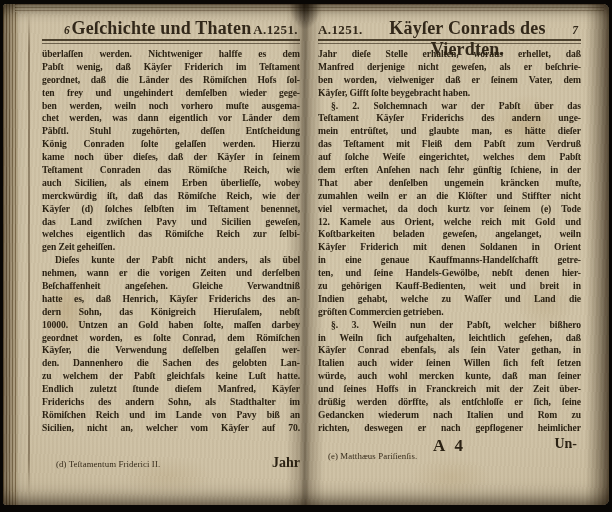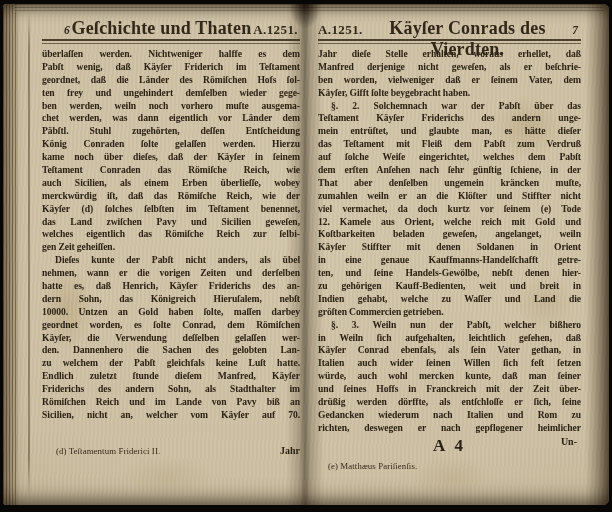--- a/index.html
+++ b/index.html
@@ -51,26 +51,26 @@
   .page-right .num{margin-right:3px;}
   .rule{height:2px;border-top:2px solid rgba(48,37,20,.82);border-bottom:1px solid rgba(48,37,20,.6);margin:1px 0 4px 0;}
   .body{display:block;}
   .bline{font-size:9.6px;font-weight:700;line-height:12.9px;height:12.9px;overflow:hidden;
          text-align:justify;text-align-last:justify;letter-spacing:-.05px;word-spacing:-.2px;color:#2b2214;}
   .bline.noj{text-align-last:left;}
   .bline.ind{text-indent:13px;}
   .foot-row{display:flex;justify-content:space-between;align-items:baseline;margin-top:3px;}
   .footnote{font-weight:400;font-size:8.8px;letter-spacing:.1px;color:#352a1a;margin-top:21px;}
   .page-left .footnote{padding-left:14px;}
-  .catchword{font-weight:700;font-size:10px;color:#2b2214;}
+  .catchword{font-weight:700;font-size:14px;color:#2b2214;}
   .page-left .catchword{}
   .sig-row{position:relative;height:13px;margin-top:1px;text-align:center;}
   .sig{font-weight:700;font-size:17px;letter-spacing:3px;color:#2b2214;}
   .sig-row .catchword{position:absolute;right:4px;top:0;}
-  .page-right .footnote{display:block;margin-top:12px;padding-left:10px;}
+  .page-right .footnote{display:block;margin-top:2px;padding-left:10px;}
 </style>
 </head>
 <body>
 
 <div class="photo">
   <div class="book">
     <div class="layer fore-edge"></div>
     <div class="layer top-edge"></div>
     <div class="layer page-crease"></div>
     <div class="layer gutter"></div>
@@ -101,20 +101,21 @@
           <div class="bline">kame noch über dieſes, daß der Käyſer in ſeinem</div>
           <div class="bline">Teſtament Conraden das Römiſche Reich,  wie</div>
           <div class="bline">auch Sicilien, als einem Erben überlieſſe, wobey</div>
           <div class="bline">merckwürdig iſt, daß das Römiſche Reich, wie der</div>
           <div class="bline">Käyſer (d) ſolches ſelbſten im Teſtament benennet,</div>
           <div class="bline">das Land zwiſchen Pavy und Sicilien geweſen,</div>
           <div class="bline">welches eigentlich das Römiſche Reich zur ſelbi-</div>
           <div class="bline noj">gen Zeit geheiſſen.</div>
           <div class="bline ind">Dieſes kunte der Pabſt nicht anders, als übel</div>
           <div class="bline">nehmen, wann er die vorigen Zeiten und derſelben</div>
+          <div class="bline">Beſchaffenheit angeſehen.   Gleiche Verwandtniß</div>
           <div class="bline">hatte es, daß Henrich, Käyſer Friderichs des an-</div>
           <div class="bline">dern Sohn,  das Königreich Hieruſalem,  nebſt</div>
           <div class="bline">10000. Untzen an Gold haben ſolte, maſſen darbey</div>
           <div class="bline">geordnet worden, es ſolte Conrad, dem Römiſchen</div>
           <div class="bline">Käyſer, die Verwendung deſſelben gelaſſen wer-</div>
           <div class="bline">den.   Dannenhero die Sachen des gelobten Lan-</div>
           <div class="bline">zu welchem der Pabſt gleichfals keine Luſt hatte.</div>
           <div class="bline">Endlich zuletzt ſtunde dieſem Manfred, Käyſer</div>
           <div class="bline">Friderichs des andern Sohn, als Stadthalter im</div>
           <div class="bline">Römiſchen Reich und im Lande von Pavy biß an</div>
@@ -142,21 +143,21 @@
           <div class="bline">Teſtament Käyſer Friderichs des andern unge-</div>
           <div class="bline">mein entrüſtet, und glaubte man, es hätte dieſer</div>
           <div class="bline">das Teſtament mit Fleiß dem Pabſt zum Verdruß</div>
           <div class="bline">auf ſolche Weiſe eingerichtet,  welches dem Pabſt</div>
           <div class="bline">dem erſten Anſehen nach ſehr günſtig ſchiene, in der</div>
           <div class="bline">That aber denſelben ungemein kräncken muſte,</div>
           <div class="bline">zumahlen weiln er an die Klöſter und Stiffter nicht</div>
           <div class="bline">viel vermachet, da doch kurtz vor ſeinem (e) Tode</div>
           <div class="bline">12. Kamele aus Orient, welche reich mit Gold und</div>
           <div class="bline">Koſtbarkeiten beladen geweſen, angelanget, weiln</div>
-          <div class="bline">Käyſer Stiffter  mit denen Soldanen in Orient</div>
+          <div class="bline">Käyſer Friderich  mit denen Soldanen in Orient</div>
           <div class="bline">in eine genaue Kauffmanns-Handelſchafft getre-</div>
           <div class="bline">ten, und ſeine Handels-Gewölbe, nebſt denen hier-</div>
           <div class="bline">zu gehörigen Kauff-Bedienten,  weit und breit in</div>
           <div class="bline">Indien gehabt,  welche zu Waſſer und Land die</div>
           <div class="bline noj">gröſten Commercien getrieben.</div>
           <div class="bline ind">§. 3.  Weiln nun der Pabſt, welcher bißhero</div>
           <div class="bline">in Weiln ſich aufgehalten,  leichtlich geſehen,  daß</div>
           <div class="bline">Käyſer Conrad ebenfals, als ſein Vater gethan, in</div>
           <div class="bline">Italien auch wider ſeinen Willen ſich feſt ſetzen</div>
           <div class="bline">würde, auch wohl mercken kunte, daß man ſeiner</div>

